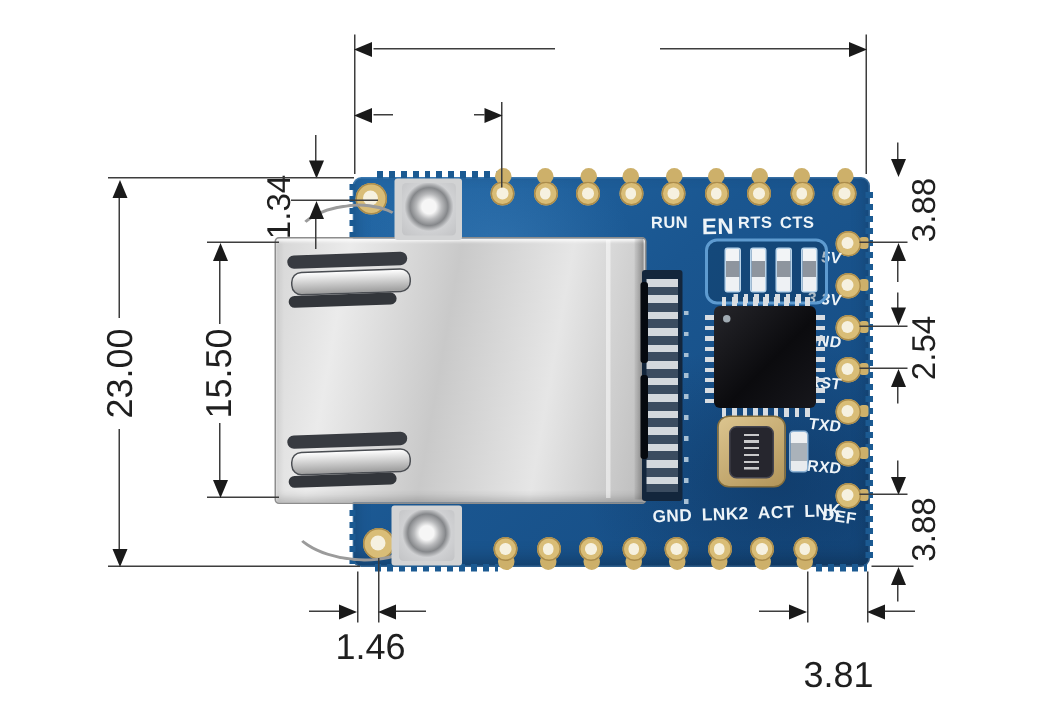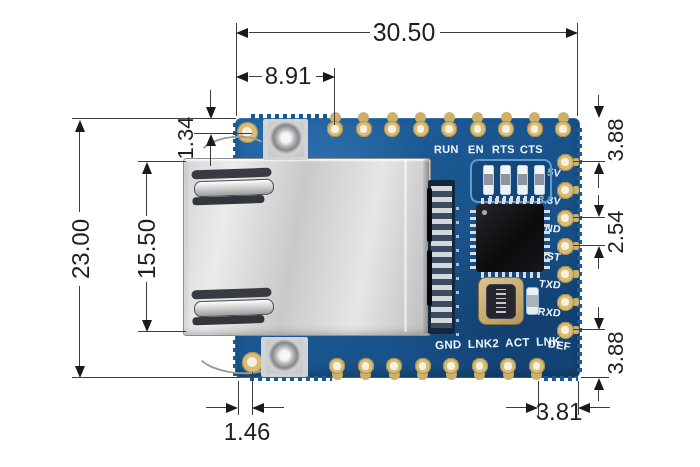--- a/index.html
+++ b/index.html
@@ -181,21 +181,21 @@
     </div>
 
   <div class="hole" style="left:236.5px;top:121.5px;width:21px;height:21px;">
       <i></i>
     </div>
   <div class="hole" style="left:241.5px;top:351.5px;width:21px;height:21px;">
       <i></i>
     </div>
 
   <span class="silk" style="left:434px;top:144px;font-size:11px;transform:rotate(-1deg);">RUN</span>
-  <span class="silk" style="left:468px;top:144px;font-size:11px;transform:rotate(-1deg);">EN</span>
+  <span class="silk" style="left:468px;top:144px;font-size:15px;transform:rotate(-1deg);">EN</span>
   <span class="silk" style="left:492px;top:144px;font-size:11px;transform:rotate(-1deg);">RTS</span>
   <span class="silk" style="left:520px;top:144px;font-size:11px;transform:rotate(-1deg);">CTS</span>
   <span class="silk" style="left:519px;top:166px;width:42px;font-size:10.5px;text-align:right;transform:rotate(5deg) skewX(-5deg);">5V</span>
   <span class="silk" style="left:519px;top:194px;width:42px;font-size:10.5px;text-align:right;transform:rotate(5deg) skewX(-5deg);">3.3V</span>
   <span class="silk" style="left:519px;top:222px;width:42px;font-size:10.5px;text-align:right;transform:rotate(5deg) skewX(-5deg);">GND</span>
   <span class="silk" style="left:519px;top:250px;width:42px;font-size:10.5px;text-align:right;transform:rotate(5deg) skewX(-5deg);">RST</span>
   <span class="silk" style="left:519px;top:278px;width:42px;font-size:10.5px;text-align:right;transform:rotate(5deg) skewX(-5deg);">TXD</span>
   <span class="silk" style="left:519px;top:306px;width:42px;font-size:10.5px;text-align:right;transform:rotate(5deg) skewX(-5deg);">RXD</span>
   <span class="silk" style="left:548px;top:340px;font-size:11px;transform:rotate(8deg);">DEF</span>
   <span class="silk" style="left:435px;top:338px;font-size:11.5px;word-spacing:3px;transform:rotate(-2deg);white-space:nowrap;">GND LNK2 ACT LNK</span>
@@ -247,28 +247,26 @@
   <div class="blob" style="left:261px;top:337px;width:47px;height:40px;">
       <i></i>
     </div>
 
   <div class="v" style="left:236px;top:23px;height:93px;"></div>
   <div class="v" style="left:577px;top:23px;height:93px;"></div>
   <div class="h" style="left:249px;top:32px;width:121px;"></div>
   <div class="h" style="left:440px;top:32px;width:126px;"></div>
   <div class="a al" style="left:236px;top:28px;"></div>
   <div class="a ar" style="left:566px;top:28px;"></div>
-  <div class="t" style="left:368px;top:20px;width:72px;font-size:25px;">30.50</div>
 
   <div class="v" style="left:334px;top:68px;height:57px;"></div>
   <div class="h" style="left:249px;top:76px;width:13px;"></div>
   <div class="h" style="left:316px;top:76px;width:7px;"></div>
   <div class="a al" style="left:236px;top:72px;"></div>
   <div class="a ar" style="left:323px;top:72px;"></div>
-  <div class="t" style="left:260px;top:64px;width:56px;">8.91</div>
 
   <div class="v" style="left:210px;top:90px;height:18px;"></div>
   <div class="a ad" style="left:206px;top:107px;"></div>
   <div class="h" style="left:194px;top:133px;width:58px;"></div>
   <div class="a au" style="left:206px;top:134px;"></div>
   <div class="v" style="left:210px;top:146px;height:20px;"></div>
   <div class="vt" style="left:163px;top:127px;width:46px;font-size:22px;">1.34</div>
 
   <div class="h" style="left:72px;top:118px;width:164px;"></div>
   <div class="h" style="left:72px;top:377px;width:168px;"></div>
@@ -316,15 +314,15 @@
   <div class="a al" style="left:252px;top:403px;"></div>
   <div class="h" style="left:264px;top:407px;width:20px;"></div>
   <div class="t" style="left:215px;top:420px;width:64px;">1.46</div>
 
   <div class="v" style="left:538px;top:381px;height:34px;"></div>
   <div class="v" style="left:578px;top:381px;height:34px;"></div>
   <div class="h" style="left:506px;top:407px;width:20px;"></div>
   <div class="a ar" style="left:526px;top:403px;"></div>
   <div class="a al" style="left:578px;top:403px;"></div>
   <div class="h" style="left:590px;top:407px;width:20px;"></div>
-  <div class="t" style="left:527px;top:400px;width:64px;">3.81</div>
+  <div class="t" style="left:527px;top:439px;width:64px;">3.81</div>
 
 </div>
 
 </body></html>

